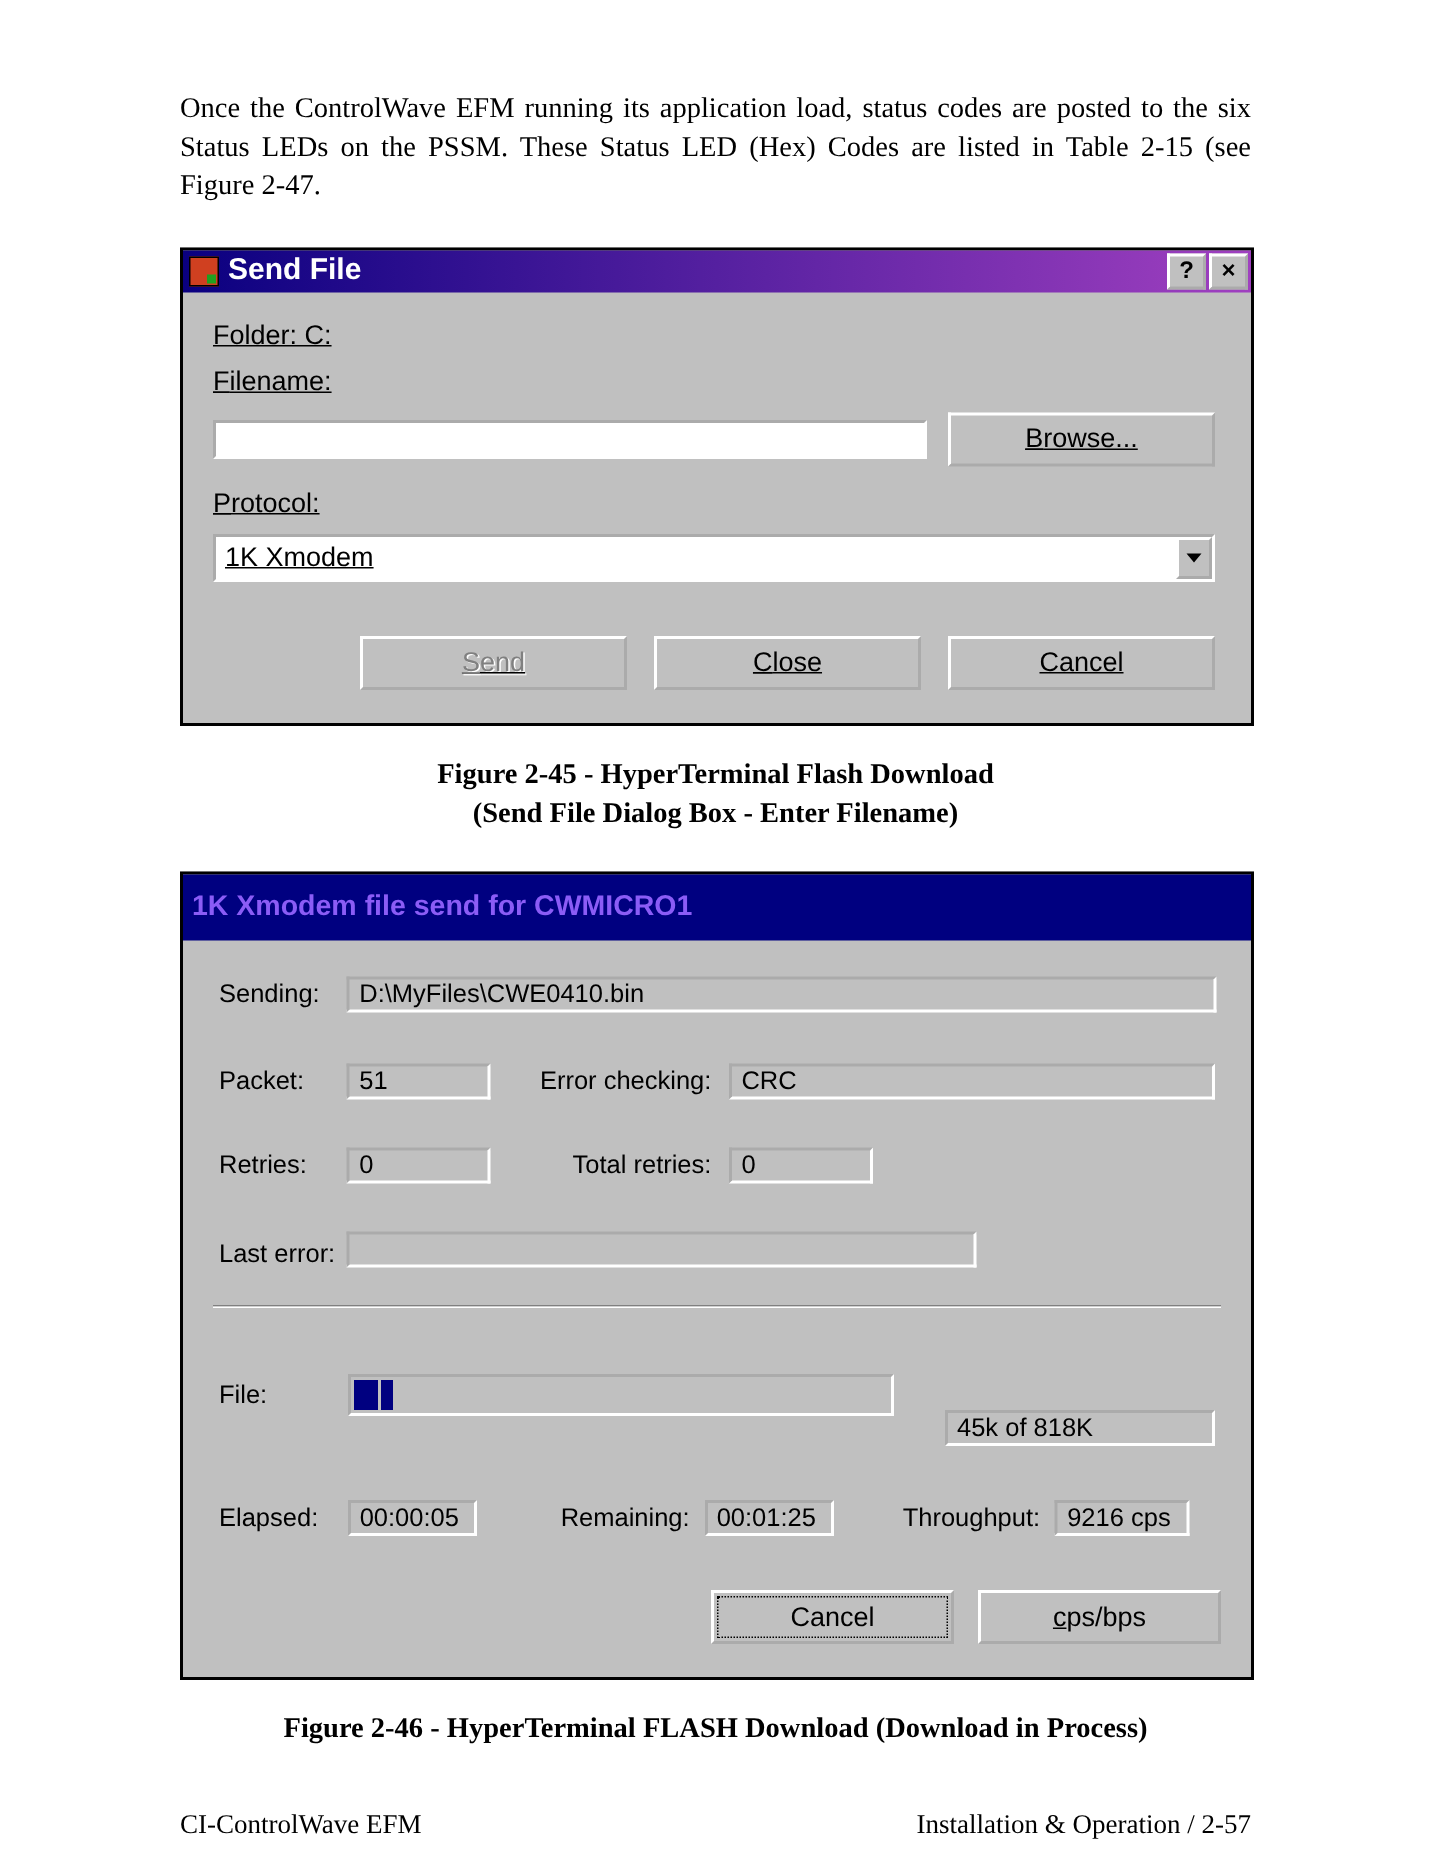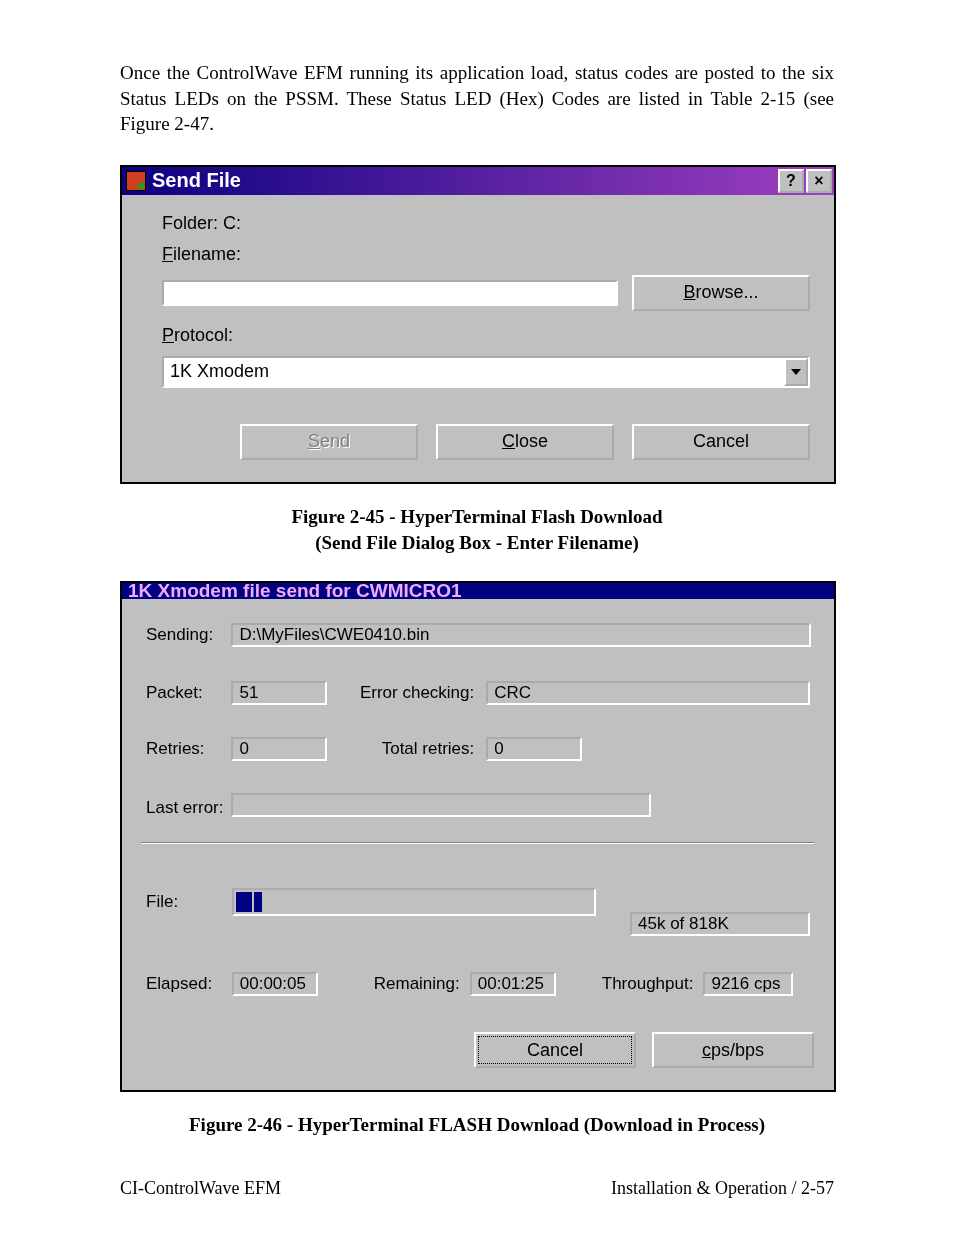--- a/index.html
+++ b/index.html
@@ -59,21 +59,21 @@
   .dlg1 .tb-title { flex: 1; font-size: 20px; }
   .tb-btn {
     width: 22px; height: 20px;
     background: #c0c0c0;
     border: 2px outset #fff;
     margin-left: 2px;
     display: flex; align-items: center; justify-content: center;
     font-size: 16px; font-weight: bold; color: #000;
     font-family: Arial, sans-serif;
   }
-  .dlg1 .body { padding: 18px 24px 22px 40px; }
+  .dlg1 .body { padding: 18px 24px 22px 20px; text-decoration: underline; }
   .row { display: flex; align-items: center; margin-bottom: 10px; }
   .label { font-size: 18px; }
   .under { text-decoration: underline; }
   .sunken-input {
     border: 2px inset #fff;
     background: #fff;
     height: 26px;
     box-sizing: border-box;
     padding: 2px 4px;
     font-family: inherit;
@@ -120,23 +120,23 @@
     display: flex;
     justify-content: flex-end;
     gap: 18px;
     margin-top: 36px;
   }
   .dlg1 .button-row .btn-3d { width: 134px; }
 
   
   .dlg2 { width: 712px; }
   .dlg2 .titlebar2 {
-    height: 16px;
+    height: 44px;
     background: #000080;
-    color: #f0abfc;
+    color: #8b5cf6;
     font-weight: bold;
     display: flex;
     align-items: center;
     padding: 0 6px;
     font-size: 19px;
   }
   .dlg2 .body { padding: 18px 20px 22px 20px; }
   .dlg2 table { border-collapse: collapse; width: 100%; }
   .dlg2 td { padding: 6px 4px; vertical-align: middle; font-size: 17px; white-space: nowrap; }
   .dlg2 td.lab { width: 86px; }

